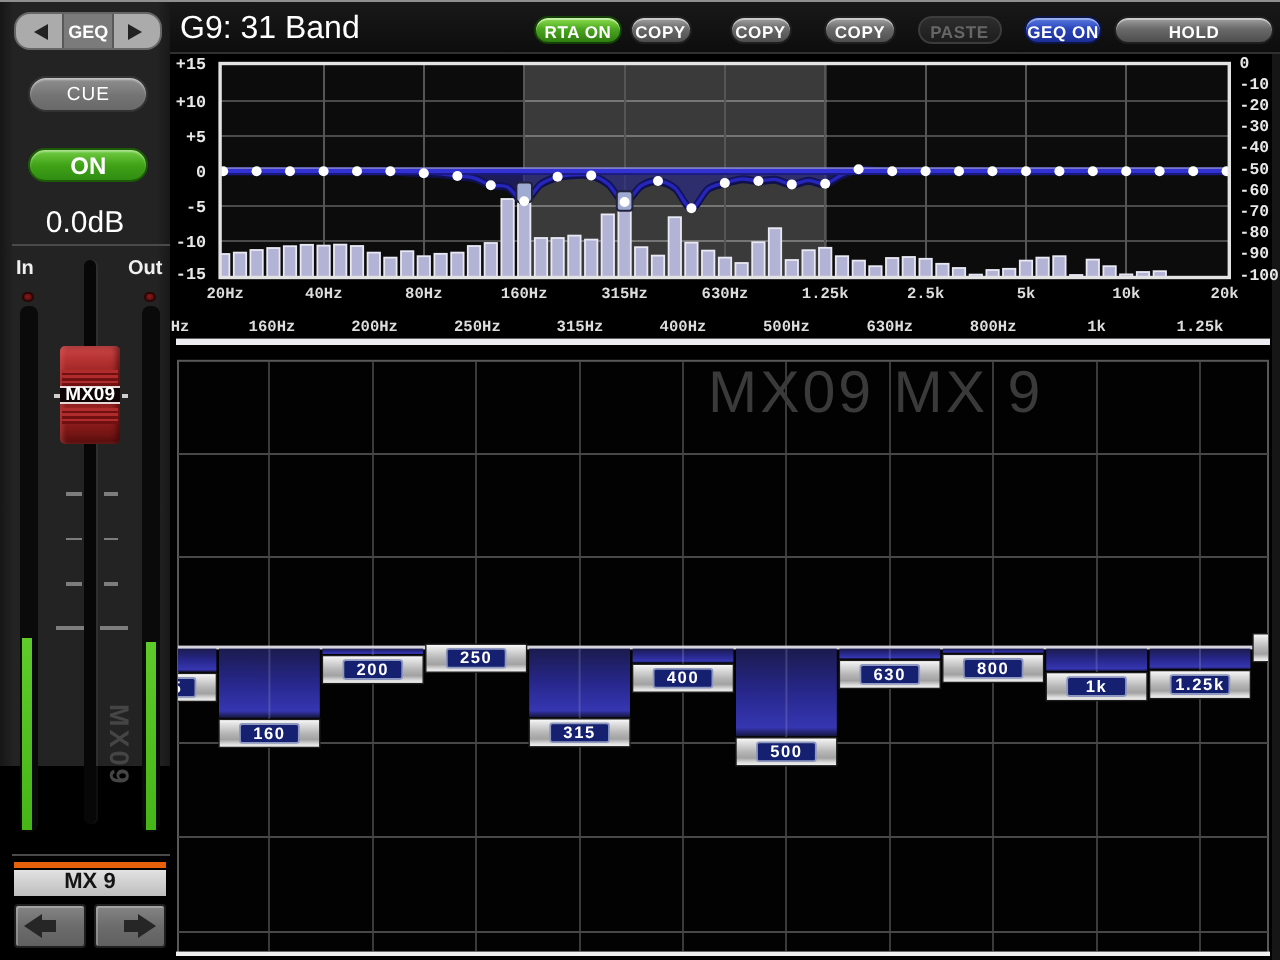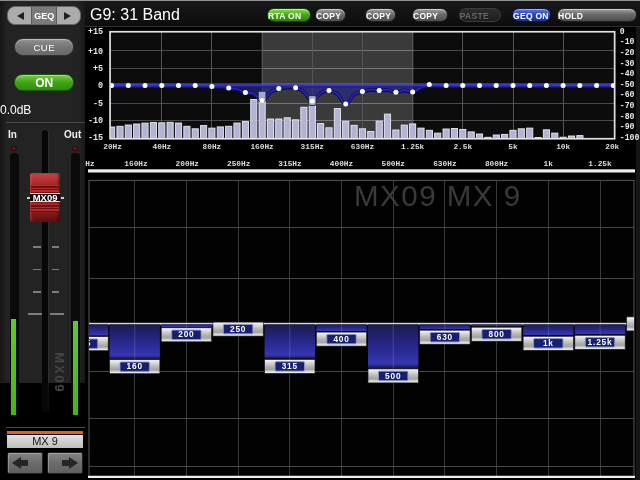--- a/index.html
+++ b/index.html
@@ -1,21 +1,21 @@
 <!DOCTYPE html>
 <html><head><meta charset="utf-8"><style>
 html,body{margin:0;padding:0;width:640px;height:480px;background:#000;overflow:hidden;
 font-family:"Liberation Sans",sans-serif;}
 *{box-sizing:border-box}
 .abs{position:absolute}
 #topbar{left:85px;top:0;width:555px;height:27px;background:linear-gradient(#191919,#0d0d0d);
 border-bottom:1px solid #303030}
 #topbar .title{position:absolute;left:5px;top:6px;font-size:16px;color:#fff}
 .pill{position:absolute;top:7.5px;height:14px;border-radius:7px;color:#fff;font-size:8.5px;
-font-weight:bold;line-height:14px;letter-spacing:0.3px}
+font-weight:bold;text-align:center;line-height:14px;letter-spacing:0.3px}
 .pgray{background:linear-gradient(#a3a3a3,#6a6a6a 45%,#4e4e4e);border:1px solid #1f1f1f;
 box-shadow:inset 0 1px 0 rgba(255,255,255,.45)}
 .pgreen{background:linear-gradient(#8ce04e,#4aa51e 48%,#2f7d10);border:1px solid #143f06;
 box-shadow:inset 0 1px 0 rgba(255,255,255,.5)}
 .pblue{background:linear-gradient(#5c7ce2,#2742ba 48%,#1c2f96);border:1px solid #0d1545;
 box-shadow:inset 0 1px 0 rgba(255,255,255,.4)}
 .pdis{background:linear-gradient(#2d2d2d,#1d1d1d);border:1px solid #3c3c3c;color:#666}
 #sidebar{left:0;top:0;width:85px;height:383px;background:linear-gradient(90deg,#161616,#232323 8%,#232323 92%,#191919)}
 #geqsel{position:absolute;left:6.7px;top:6.3px;width:74.6px;height:18.3px;border-radius:8px;
 background:#ababab;border:1px solid #666;overflow:hidden}
@@ -25,21 +25,21 @@
 .tri{position:absolute;top:4.9px;width:0;height:0;border-top:4.2px solid transparent;
 border-bottom:4.2px solid transparent}
 #cue{position:absolute;left:14.2px;top:38px;width:60px;height:17.8px;border-radius:9px;
 background:linear-gradient(#909090,#747474 55%,#696969);border:1px solid #333;
 box-shadow:inset 0 1px 1px rgba(255,255,255,.45);color:#fff;font-size:9.5px;font-weight:normal;
 text-align:center;line-height:17.5px;letter-spacing:0.5px}
 #onbtn{position:absolute;left:13.8px;top:74px;width:60.7px;height:17.4px;border-radius:9px;
 background:linear-gradient(#74ce46,#41a317 50%,#2f8c12);border:1px solid #1c5a08;
 box-shadow:inset 0 1px 1px rgba(255,255,255,.4);color:#fff;font-size:12px;font-weight:bold;
 text-align:center;line-height:16.5px}
-#db{position:absolute;left:0;top:103px;width:85px;color:#fff;font-size:12px}
+#db{position:absolute;left:0;top:103px;width:85px;text-align:center;color:#fff;font-size:15px}
 .hr1{position:absolute;left:5.6px;top:122.4px;width:79px;height:1px;background:#4a4a4a}
 #inlab{position:absolute;left:8px;top:128.5px;color:#f0f0f0;font-size:10px;font-weight:bold}
 #outlab{position:absolute;left:64px;top:128.5px;color:#f0f0f0;font-size:10px;font-weight:bold}
 .led{position:absolute;top:145.8px;width:5.6px;height:5.6px;border-radius:50%;
 background:radial-gradient(circle at 45% 40%,#8c1a1a,#580d0d 70%);border:1px solid #2a0606}
 .trough{position:absolute;top:152.5px;width:8.4px;height:263px;background:#0a0a0a;border-radius:4px}
 .greenbar{position:absolute;width:4.9px;background:linear-gradient(#5ecb2a,#46b517)}
 #ftrack{position:absolute;left:41.5px;top:129.5px;width:6.3px;height:282px;background:#070707;
 border-radius:3.5px;box-shadow:1px 0 0 rgba(255,255,255,.06)}
 .tick{position:absolute;width:7.5px;height:1.4px;background:#7d7d7d}
@@ -50,21 +50,21 @@
 background:repeating-linear-gradient(#b02c2c 0 1.3px,#701010 1.3px 2.7px)}
 #caplabel{position:absolute;left:0;top:20px;width:100%;height:8.6px;background:#0e0404;
 border-top:1px solid #e8d5d5;border-bottom:1px solid #e8d5d5;color:#fff;font-size:9.5px;
 font-weight:bold;text-align:center;line-height:8.2px;letter-spacing:0px}
 .capdash{position:absolute;top:197.2px;width:3px;height:1.6px;background:#cfcfcf}
 #vtext{position:absolute;left:50px;top:352px;width:17px;height:75px;color:#454545;
 font-size:13.5px;font-weight:bold;letter-spacing:1.5px;writing-mode:vertical-rl}
 .hr2{position:absolute;left:5.6px;top:426.6px;width:79px;height:1px;background:#4a4a4a}
 #orange{position:absolute;left:7.1px;top:431.4px;width:75.8px;height:2.3px;background:#e8610a}
 #mxbox{position:absolute;left:6.6px;top:435.4px;width:76.8px;height:12.4px;
-background:linear-gradient(#e2e2e2,#bdbdbd);color:#141414;font-size:11px;font-weight:normal;
+background:linear-gradient(#e2e2e2,#bdbdbd);color:#141414;font-size:11px;font-weight:bold;
 text-align:center;line-height:12.5px}
 .navbtn{position:absolute;top:451.5px;width:36.5px;height:22px;border-radius:2px;
 background:linear-gradient(#858585,#6c6c6c 50%,#606060);border:1px solid #1f1f1f;
 box-shadow:inset 1px 1px 0 rgba(255,255,255,.25)}
 .atri{position:absolute;top:4.2px;width:0;height:0;border-top:6.2px solid transparent;
 border-bottom:6.2px solid transparent}
 .atail{position:absolute;top:7.6px;width:7.5px;height:5.6px;background:#262626}
 #topline{left:0;top:0;width:640px;height:1px;background:#8f8f8f}
 #rstrip{left:636px;top:27px;width:4px;height:453px;background:#161616}
 </style></head><body>

